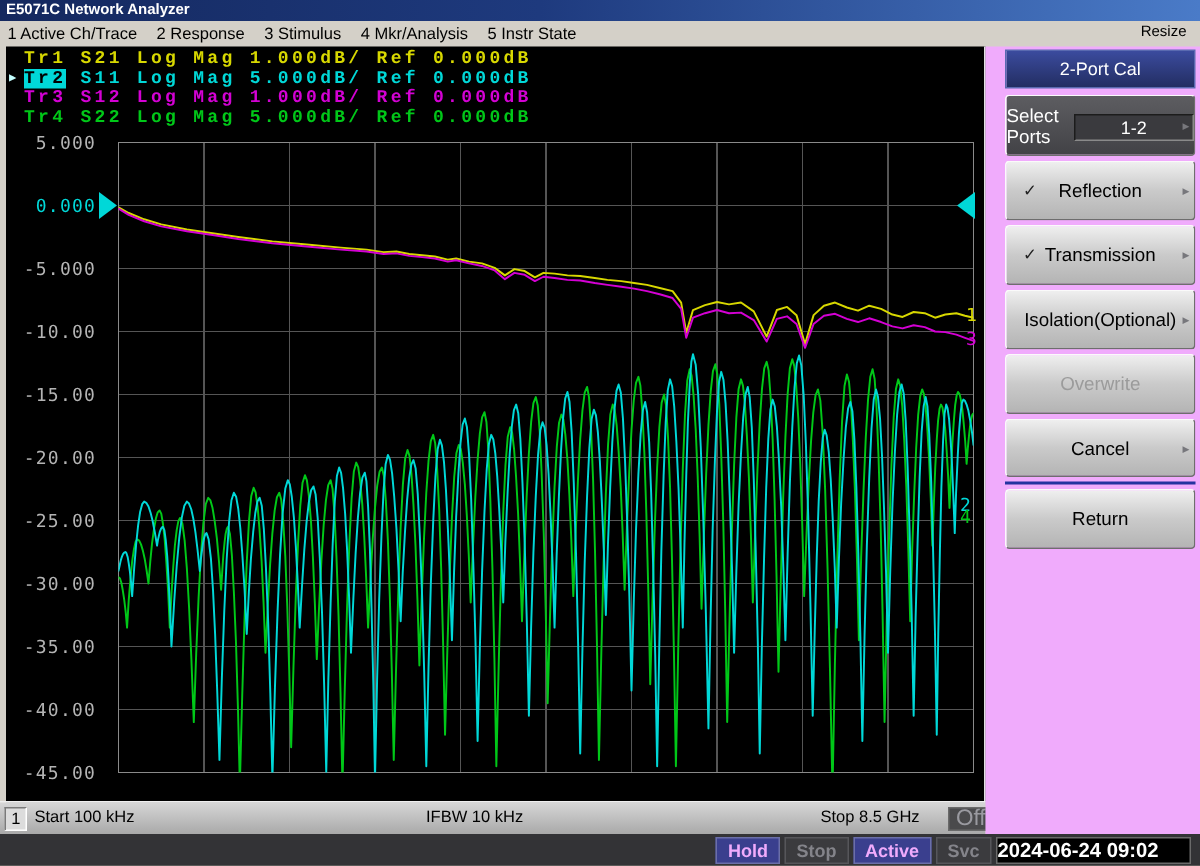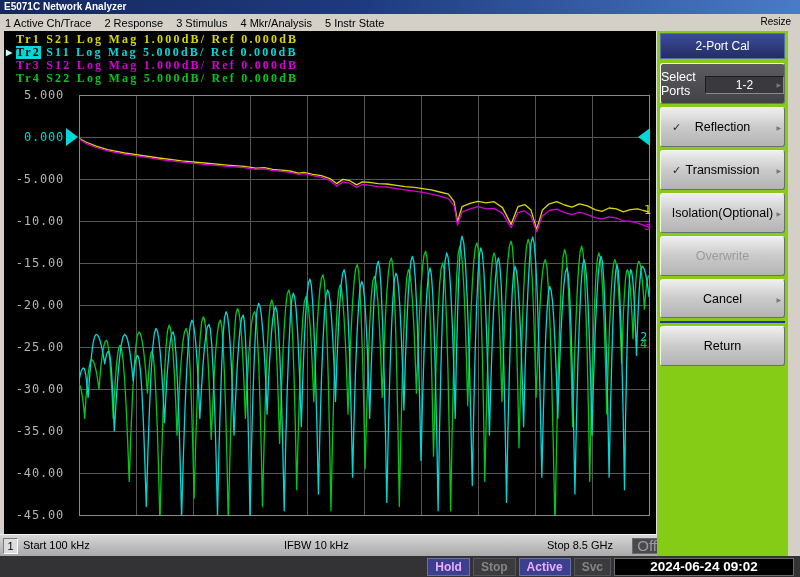--- a/index.html
+++ b/index.html
@@ -10,37 +10,37 @@
     color:#fff;font-size:10px;font-weight:bold;line-height:14px;padding-left:4px;box-sizing:border-box}
   #menubar{position:absolute;left:0;top:14px;width:800px;height:17px;background:#d4d0c8;
     font-size:11px;color:#000;display:flex;align-items:center}
   .menu-item{margin-left:13px;white-space:nowrap}
   .menu-item:first-child{margin-left:5px}
   #resize{position:absolute;right:9px;top:2px;font-size:10px}
   #screen{position:absolute;left:4px;top:31px;width:652px;height:503px;background:#000;
     border-right:1px solid #e0e0e0;border-bottom:1px solid #e0e0e0}
   #plot-svg{position:absolute;left:0;top:0;
     font-family:"DejaVu Sans Mono",monospace}
-  #legend{position:absolute;left:2px;top:2px;font-family:Liberation Serif, serif;
+  #legend{position:absolute;left:2px;top:2px;font-family:Liberation Mono, monospace;
     font-size:12px;font-weight:bold;letter-spacing:2.2px}
   .leg-row{height:13px;line-height:13px;white-space:pre;display:flex;align-items:center}
   .leg-arrow{display:inline-block;width:10px;letter-spacing:0;font-size:8px;color:#c4ffff;flex:0 0 10px}
   .leg-tr{display:inline-block}
   #statusrow{position:absolute;left:0;top:534px;width:657px;height:22px;
     background:linear-gradient(#d6d6d6,#a9a9a9);border-top:1px solid #efefef;
     font-size:11px;color:#000;box-sizing:border-box}
   #chanbox{position:absolute;left:3px;top:3px;width:13px;height:14px;background:#dcdcdc;
     border:1px solid;border-color:#7a7a7a #ffffff #ffffff #7a7a7a;text-align:center;line-height:14px}
   #start-label{position:absolute;left:23px;top:4px}
   #ifbw-label{position:absolute;left:284px;top:4px}
   #stop-label{position:absolute;left:547px;top:4px}
   #offbox{position:absolute;left:632px;top:3px;width:24px;height:14px;background:#4a4a4c;
     color:#9a9aa0;text-align:right;line-height:14px;border:1px solid #6a6a6a;font-size:15px}
-  #sidebar{position:absolute;left:657px;top:31px;width:131px;height:525px;background:#84cc16;
-    box-sizing:border-box;padding:2px 3px 0 3px}
+  #sidebar{position:absolute;left:657px;top:31px;width:143px;height:525px;background:#f0abfc;
+    box-sizing:border-box;padding:2px 3px 0 13px}
   .sb-head{height:26px;background:linear-gradient(#3b4b9e,#232e62);color:#fff;font-size:12px;
     display:flex;align-items:center;justify-content:center;margin-bottom:4px;
     border:1px solid #5a6ab0;box-sizing:border-box}
   .sb-btn{position:relative;height:40px;margin-bottom:3px;
     background:linear-gradient(#efefef,#cacaca 50%,#b4b4b4);
     border:1px solid;border-color:#fafafa #6e6e6e #6e6e6e #fafafa;border-radius:3px;
     box-sizing:border-box;display:flex;flex-direction:row;align-items:center;justify-content:center;
     font-size:12.5px;color:#000;cursor:default}
   .sb-btn .check{position:absolute;left:11px;top:50%;transform:translateY(-50%);font-size:11px;color:#222}
   .sb-btn .arrow{position:absolute;right:3px;top:50%;transform:translateY(-50%);font-size:6px;color:#77777c}
@@ -50,21 +50,21 @@
     text-align:center;line-height:16px;font-size:12px}
   .sb-btn.disabled{color:#9b9b9b}
   .sb-sep{height:2px;background:#2333a0;margin-bottom:3px}
   #bottombar{position:absolute;left:0;top:556px;width:800px;height:21px;background:#333336;
     display:flex;justify-content:flex-end;align-items:center;gap:3px;
     padding-right:6px;box-sizing:border-box}
   .ind{height:16px;line-height:16px;padding:0 7px;font-size:12px;font-weight:bold}
   .ind.active{background:#3a3f8e;color:#f0abfc;border:1px solid #6b6fa8}
   .ind.inactive{background:#3b3b3e;color:#84848a;border:1px solid #56565a}
   #clock{height:16px;line-height:16px;background:#000;color:#fff;border:1px solid #6a6a6a;
-    padding:0 25px;font-size:13.5px;font-weight:bold;text-align:center;min-width:128px}
+    padding:0 0;font-size:13.5px;font-weight:bold;text-align:left;min-width:128px}
 </style>
 </head>
 <body>
 
 <div id="titlebar">
   <span>E5071C Network Analyzer</span>
 </div>
 
 <div id="menubar">
   <span class="menu-item">1 Active Ch/Trace</span>

